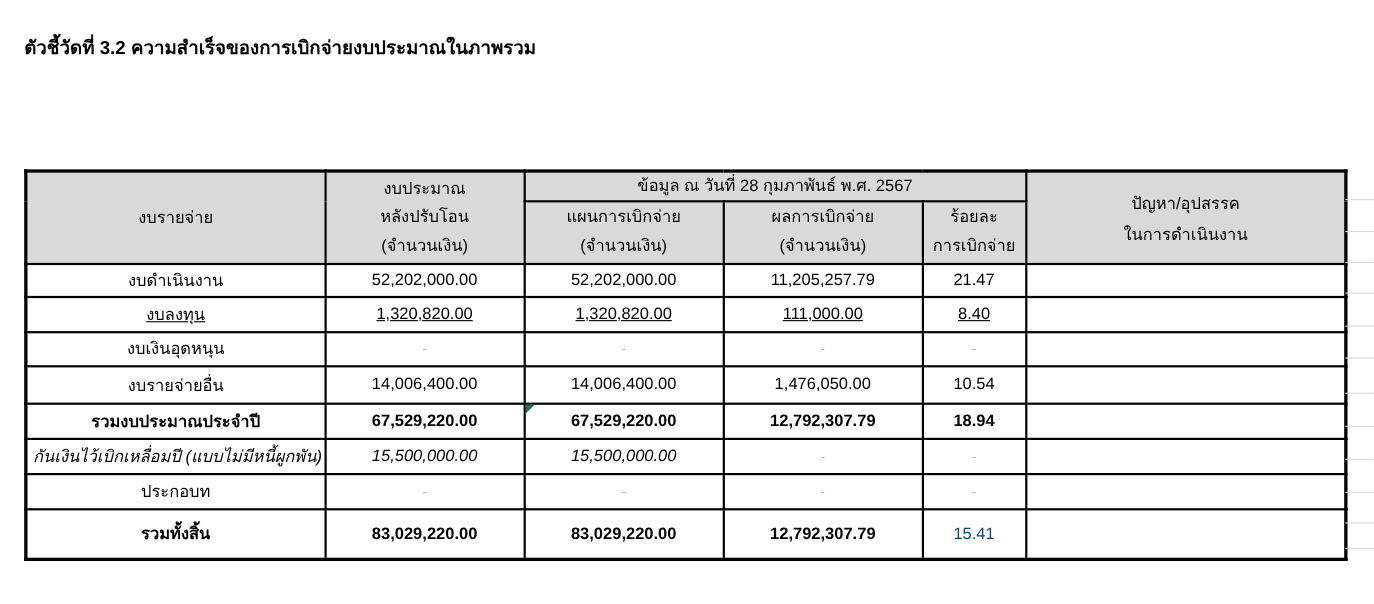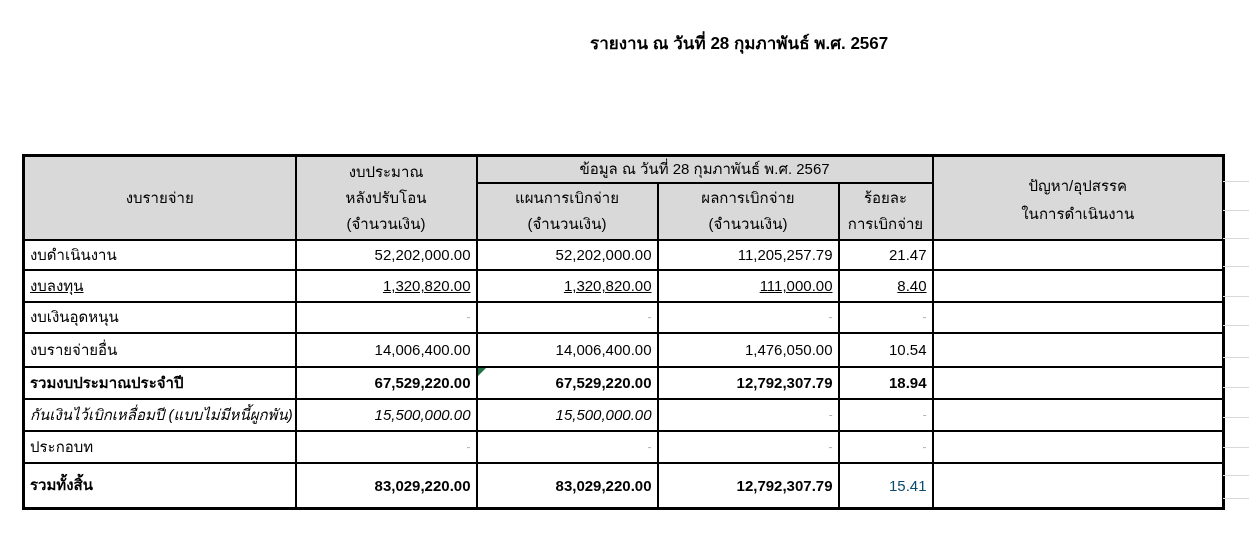--- a/index.html
+++ b/index.html
@@ -20,42 +20,42 @@
   }
   table.report th,table.report td{
     border:2px solid #000;padding:0 5px;overflow:hidden;white-space:nowrap;
   }
   table.report th{background:#d9d9d9;font-weight:normal;text-align:center;vertical-align:middle;}
   .hdr-top{height:27px;}
   .hdr-sub{height:57px;}
   .hdr-lines{line-height:26px;}
   .hdr-problem{vertical-align:top;}
   .hdr-problem .hdr-lines{padding-top:4px;line-height:28px;}
-  td.label{}
-  td.num,td.pct{text-align:right;}
+  td.label{text-align:center;}
+  td.num,td.pct{text-align:center;}
   tr.bold td{font-weight:bold;margin-top:21px;}
   td.dash{color:#b3b3b3;font-size:12px;}
   td.muted{color:#0c4a6e;font-weight:normal !important;}
   tr.r1 td{height:28px;} tr.r2 td{height:30px;text-decoration:underline;} tr.r3 td{height:29px;}
   tr.r4 td{height:32px;} tr.r5 td{height:30px;} tr.r6 td{height:30px;font-style:italic;}
   tr.r7 td{height:30px;} tr.r8 td{height:43px;}
   td.marker-cell{position:relative;}
   .err-triangle{
     position:absolute;top:0;left:0;width:0;height:0;
     border-top:8px solid #217346;border-right:8px solid transparent;
   }
   
   .gridline{position:absolute;left:1223px;width:26px;height:1px;background:#d9d9d9;}
 </style>
 </head>
 <body>
 
 <div class="titles">
+  <div class="title-line">ตัวชี้วัดที่ 3.2 ความสำเร็จของการเบิกจ่ายงบประมาณในภาพรวม</div>
   <div class="title-line title-line3">
-    <span class="report-date">รายงาน ณ วันที่ 28 กุมภาพันธ์ พ.ศ. 2567</span>
   </div>
 </div>
 
 <table class="report">
   <colgroup>
     <col style="width:272px">
       <col style="width:181px">
       <col style="width:181px">
     <col style="width:181px">
       <col style="width:94px">

